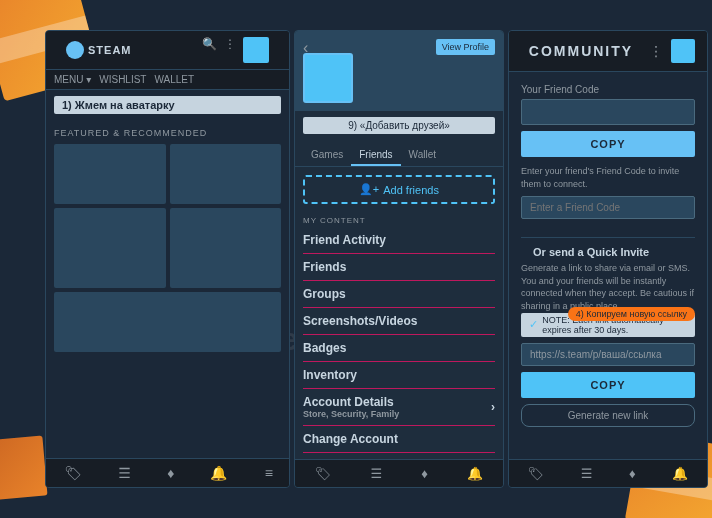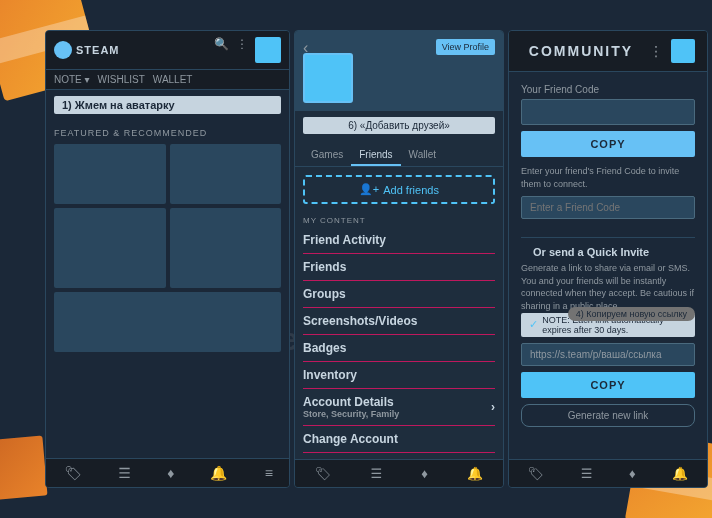--- a/index.html
+++ b/index.html
@@ -72,21 +72,21 @@
       background: #1b2838;
       border: 1px solid #2a475e;
       border-radius: 4px;
       margin: 30px 0 30px 45px;
       overflow: hidden;
       flex-shrink: 0;
     }
 
     .steam-header {
       background: #171d25;
-      padding: 6px 8px;
+      padding: 6px 20px;
       display: flex;
       align-items: center;
       gap: 6px;
       border-bottom: 1px solid #2a475e;
     }
     .steam-logo {
       display: flex;
       align-items: center;
       gap: 4px;
     }
@@ -533,21 +533,21 @@
         <div class="steam-icon"></div>
         <span class="steam-text">STEAM</span>
       </div>
       <div class="header-icons">
         <div class="header-icon">🔍</div>
         <div class="header-icon">⋮</div>
         <div class="avatar-header"></div>
       </div>
     </div>
     <div class="steam-nav">
-      <span class="nav-item">NOTE ▾</span>
+      <span class="nav-item">MENU ▾</span>
       <span class="nav-item">WISHLIST</span>
       <span class="nav-item">WALLET</span>
     </div>
     <div class="tooltip-box">1) Жмем на аватарку</div>
     <div class="content-area">
       <div class="featured-label">FEATURED &amp; RECOMMENDED</div>
       <div class="featured-grid">
         <div class="featured-item"></div>
         <div class="featured-item"></div>
         <div class="featured-item tall"></div>
@@ -563,21 +563,21 @@
       <span class="bottom-nav-icon">≡</span>
     </div>
   </div>
 
   <div class="middle-panel">
     <div class="back-btn">‹</div>
     <div class="profile-area">
       <div class="profile-avatar"></div>
       <div class="view-profile-btn">View Profile</div>
     </div>
-    <div class="tooltip2">6) «Добавить друзей»</div>
+    <div class="tooltip2">9) «Добавить друзей»</div>
     <div class="profile-tabs">
       <span class="profile-tab">Games</span>
       <span class="profile-tab active">Friends</span>
       <span class="profile-tab">Wallet</span>
     </div>
     <button class="add-friends-btn">
       <span>👤+</span>
       <span>Add friends</span>
     </button>
     <div class="my-content-label">MY CONTENT</div>
@@ -621,21 +621,21 @@
       <div class="invite-text">Enter your friend's Friend Code to invite them to connect.</div>
       <input class="enter-code-input" type="text" placeholder="Enter a Friend Code" style="">
       <hr class="divider">
       <div class="quick-invite-title">Or send a Quick Invite</div>
       <div class="quick-invite-desc">Generate a link to share via email or SMS. You and your friends will be instantly connected when they accept. Be cautious if sharing in a public place.</div>
       <div style="position:relative;">
         <div class="tooltip4">
           <span class="check-icon">✓</span>
           <span>NOTE: Each link automatically expires after 30 days.</span>
         </div>
-        <div style="position:absolute; right:0; top:-6px; background:#737373; color:#1b2838; font-size:9px; padding:2px 8px; border-radius:10px; white-space:nowrap;">4) Копируем новую ссылку</div>
+        <div style="position:absolute; right:0; top:-6px; background:#f97316; color:#1b2838; font-size:9px; padding:2px 8px; border-radius:10px; white-space:nowrap;">4) Копируем новую ссылку</div>
       </div>
       <div class="link-display">https://s.team/p/ваша/ссылка</div>
       <button class="copy-btn2">COPY</button>
       <button class="generate-link-btn">Generate new link</button>
     </div>
     <div class="community-bottom-nav">
       <span style="color:#8f98a0;font-size:13px;">🏷</span>
       <span style="color:#8f98a0;font-size:13px;">☰</span>
       <span style="color:#8f98a0;font-size:13px;">♦</span>
       <span style="color:#8f98a0;font-size:13px;">🔔</span>

